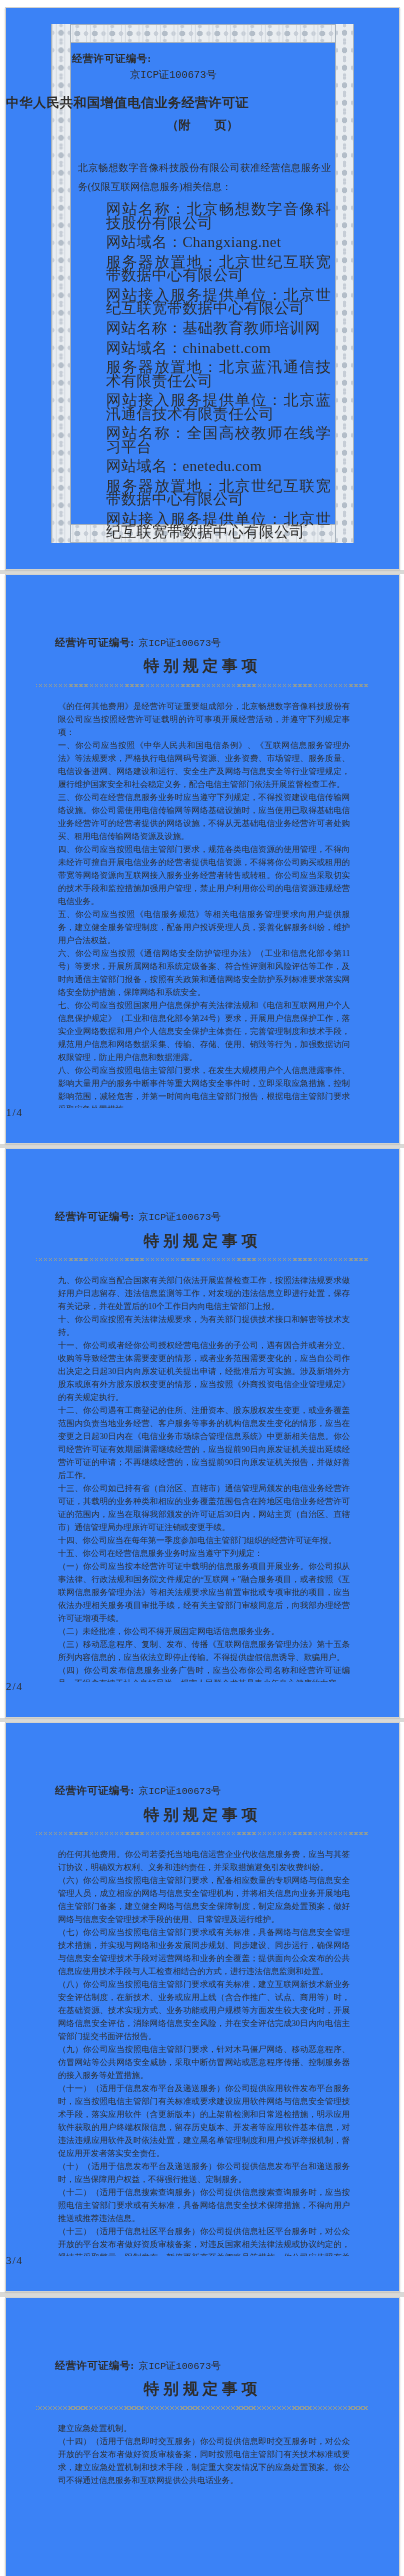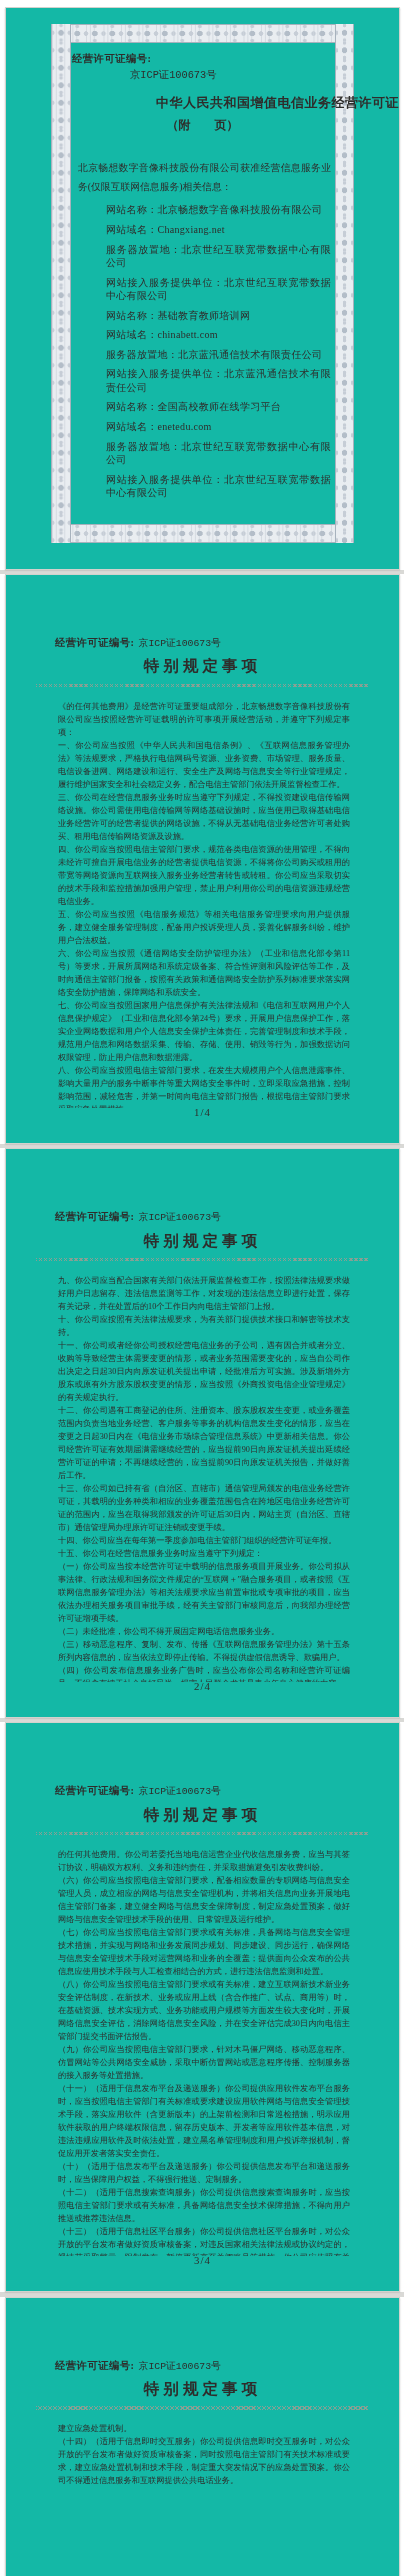--- a/index.html
+++ b/index.html
@@ -7,21 +7,21 @@
     width:405px;
     background:#ffffff;
     font-family:"Liberation Serif","DejaVu Serif",serif;
     color:#2e2d2b;
   }
   .stack{width:405px;padding:7.2px 0;box-sizing:border-box;}
   .page{
     position:relative;
     width:395px;
     margin:0 auto;
-    background:#14b8a6;
+    background:#3b82f6;
     box-sizing:border-box;
     border:0.5px solid #d2d2cd;
     box-shadow:0 0.5px 1.5px rgba(90,90,90,.35);
     overflow:hidden;
   }
   .page-sep{height:4.1px;background:#d9d9d6;margin:0;}
   
   .cert{height:563px;}
   .g-frame{position:absolute;top:15.5px;bottom:26px;left:45px;right:45px;pointer-events:none;}
   .gs{position:absolute;background-color:#e9edf1;
@@ -34,42 +34,42 @@
       repeating-linear-gradient(90deg,rgba(150,162,175,.25) 0 0.5px,rgba(0,0,0,0) 0.5px 4.1px);
     background-size:17.5px 17.5px;
   }
   .gt,.gb{left:0;right:0;height:17.5px;border-top:0.5px solid #a7b2bd;border-bottom:0.5px solid #a7b2bd;}
   .gt{top:0}.gb{bottom:0}
   .gl,.gr{top:0;bottom:0;width:17.5px;border-left:0.5px solid #a7b2bd;border-right:0.5px solid #a7b2bd;}
   .gl{left:0}.gr{right:0}
   .cert-body{position:relative;padding-top:44px;}
   .lic-row-cert{margin:0 0 1.5px 66px;font-size:10.3px;font-weight:bold;letter-spacing:0.5px;}
   .lic-no-cert{margin:0 0 12.4px 124px;font-size:10.3px;font-family:"Liberation Mono","DejaVu Sans Mono",monospace;}
-  .cert-title{margin:0;text-align:right;font-size:13px;font-weight:bold;letter-spacing:0.5px;}
+  .cert-title{margin:0;text-align:left;font-size:13px;font-weight:bold;letter-spacing:0.5px;}
   .cert-sub{margin:5.2px 0 24px 0;text-align:center;font-size:12px;font-weight:bold;}
   .cert-intro{margin:0 0 7.2px 72px;width:253px;font-size:9.8px;line-height:19px;text-align:justify;}
   .site-list{margin-left:72px;width:253px;}
-  .site-row{font-size:10px;line-height:13.4px;margin-bottom:6.2px;text-align:justify;padding-left:28px;}
+  .site-row{font-size:15px;line-height:13.4px;margin-bottom:6.2px;text-align:justify;padding-left:28px;}
   .site-label{letter-spacing:0.3px;}
   .site-value{letter-spacing:0.3px;}
   
   .special{height:570px;}
   .special.last{height:570px;}
   .sp-lic{margin:61px 0 0 49px;font-size:10.3px;}
   .sp-lic-label{font-weight:bold;letter-spacing:0.5px;}
   .sp-lic-no{font-family:"Liberation Mono","DejaVu Sans Mono",monospace;font-size:9.8px;margin-left:4.1px;}
   .sp-title{margin:6.2px 0 0 0;text-align:center;font-size:15.5px;font-weight:bold;letter-spacing:4.1px;}
   .zigzag{height:3.6px;margin:6.2px 30px 0 30px;
     background:
       repeating-linear-gradient(135deg,rgba(150,158,146,.85) 0 1px,rgba(0,0,0,0) 1px 3.6px),
       repeating-linear-gradient(45deg,rgba(150,158,146,.85) 0 1px,rgba(0,0,0,0) 1px 3.6px);
   }
   .sp-body{margin:12.4px 49px 0 52px;max-height:408px;overflow:hidden;}
   .sp-par{margin:0;font-size:8.2px;line-height:13px;text-align:justify;}
-  .sp-footer{position:absolute;bottom:25px;left:0;right:0;text-align:center;font-size:10.8px;letter-spacing:1px;}
+  .sp-footer{position:absolute;bottom:25px;left:0;right:0;font-size:10.8px;letter-spacing:1px;}
 </style>
 </head>
 <body>
 
 <div class="stack">
 
   <section class="page cert">
     <div class="g-frame">
       <div class="gs gt"></div>
       <div class="gs gb"></div>

